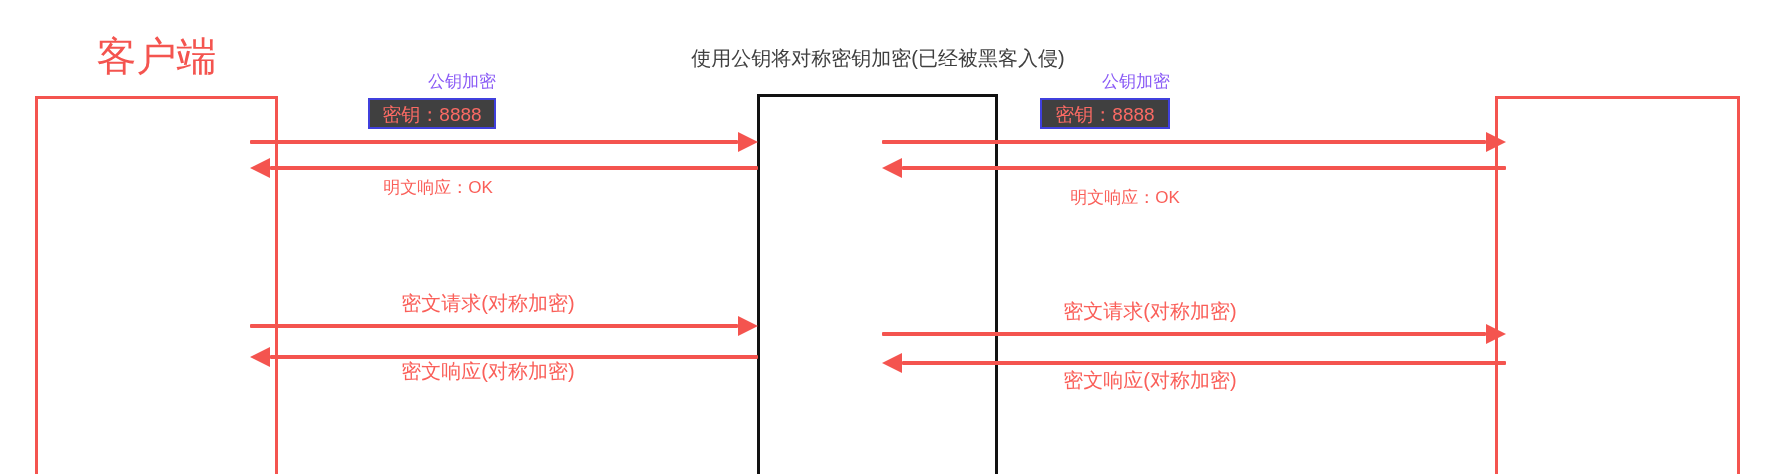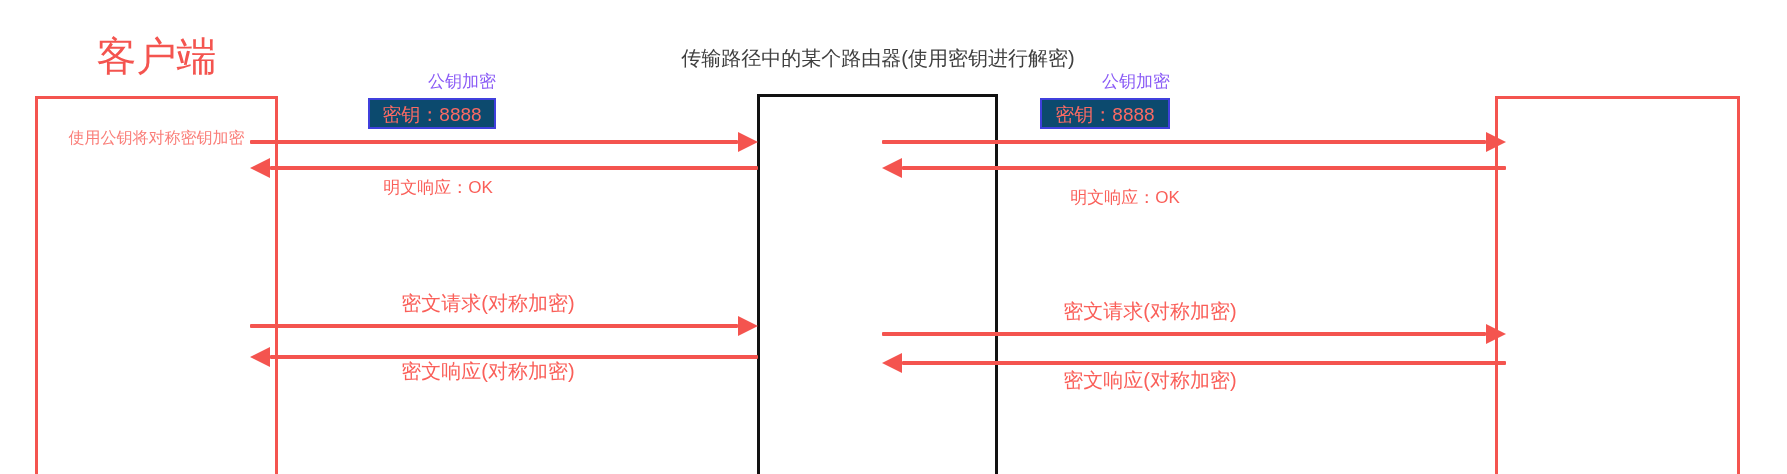--- a/index.html
+++ b/index.html
@@ -29,21 +29,21 @@
   }
 
   
   .key-group{position:absolute;}
   .key-caption{
     position:absolute;left:0;top:0;width:100%;text-align:right;
     color:#8b5cf6;font-size:17px;line-height:20px;white-space:nowrap;
   }
   .key-box{
     position:absolute;left:0;top:26px;width:100%;box-sizing:border-box;
-    border:2px solid #4040dd;background:#0c4a6e;text-align:center;
+    border:2px solid #4040dd;background:#404040;text-align:center;
     color:#fa6a64;font-size:19px;line-height:29px;height:31px;white-space:nowrap;
   }
 
   
   .flow{position:absolute;height:0;}
   .flow-line{position:absolute;left:0;top:0;height:4px;background:#f4544f;border-radius:1px;}
   .flow-head{position:absolute;width:0;height:0;top:-8px;}
   .flow-head.right{border-top:10px solid transparent;border-bottom:10px solid transparent;border-left:20px solid #f4544f;}
   .flow-head.left{border-top:10px solid transparent;border-bottom:10px solid transparent;border-right:20px solid #f4544f;}
   .flow-label{
@@ -52,23 +52,22 @@
   }
   .flow-label.small{font-size:17px;line-height:20px;}
 </style>
 </head>
 <body>
 
 <div id="stage">
 
   <div class="endpoint-title" style="left:35px;top:18px;width:243px;">客户端</div>
   <div class="endpoint" style="left:35px;top:80px;width:243px;height:400px;"></div>
-  <div class="endpoint-note" style="left:37px;top:110px;width:239px;">使用公钥将对称密钥加密</div>
 
-  <div class="router-title" style="left:598px;top:30px;width:560px;">传输路径中的某个路由器(使用密钥进行解密)</div>
+  <div class="router-title" style="left:598px;top:30px;width:560px;">使用公钥将对称密钥加密(已经被黑客入侵)</div>
   <div class="router-box" style="left:757px;top:78px;width:241px;height:402px;"></div>
 
   <div class="endpoint" style="left:1495px;top:80px;width:245px;height:400px;"></div>
 
   <div class="key-group" style="left:368px;top:56px;width:128px;height:60px;">
     <div class="key-caption">公钥加密</div>
     <div class="key-box">密钥：8888</div>
   </div>
 
   <div class="key-group" style="left:1040px;top:56px;width:130px;height:60px;">

